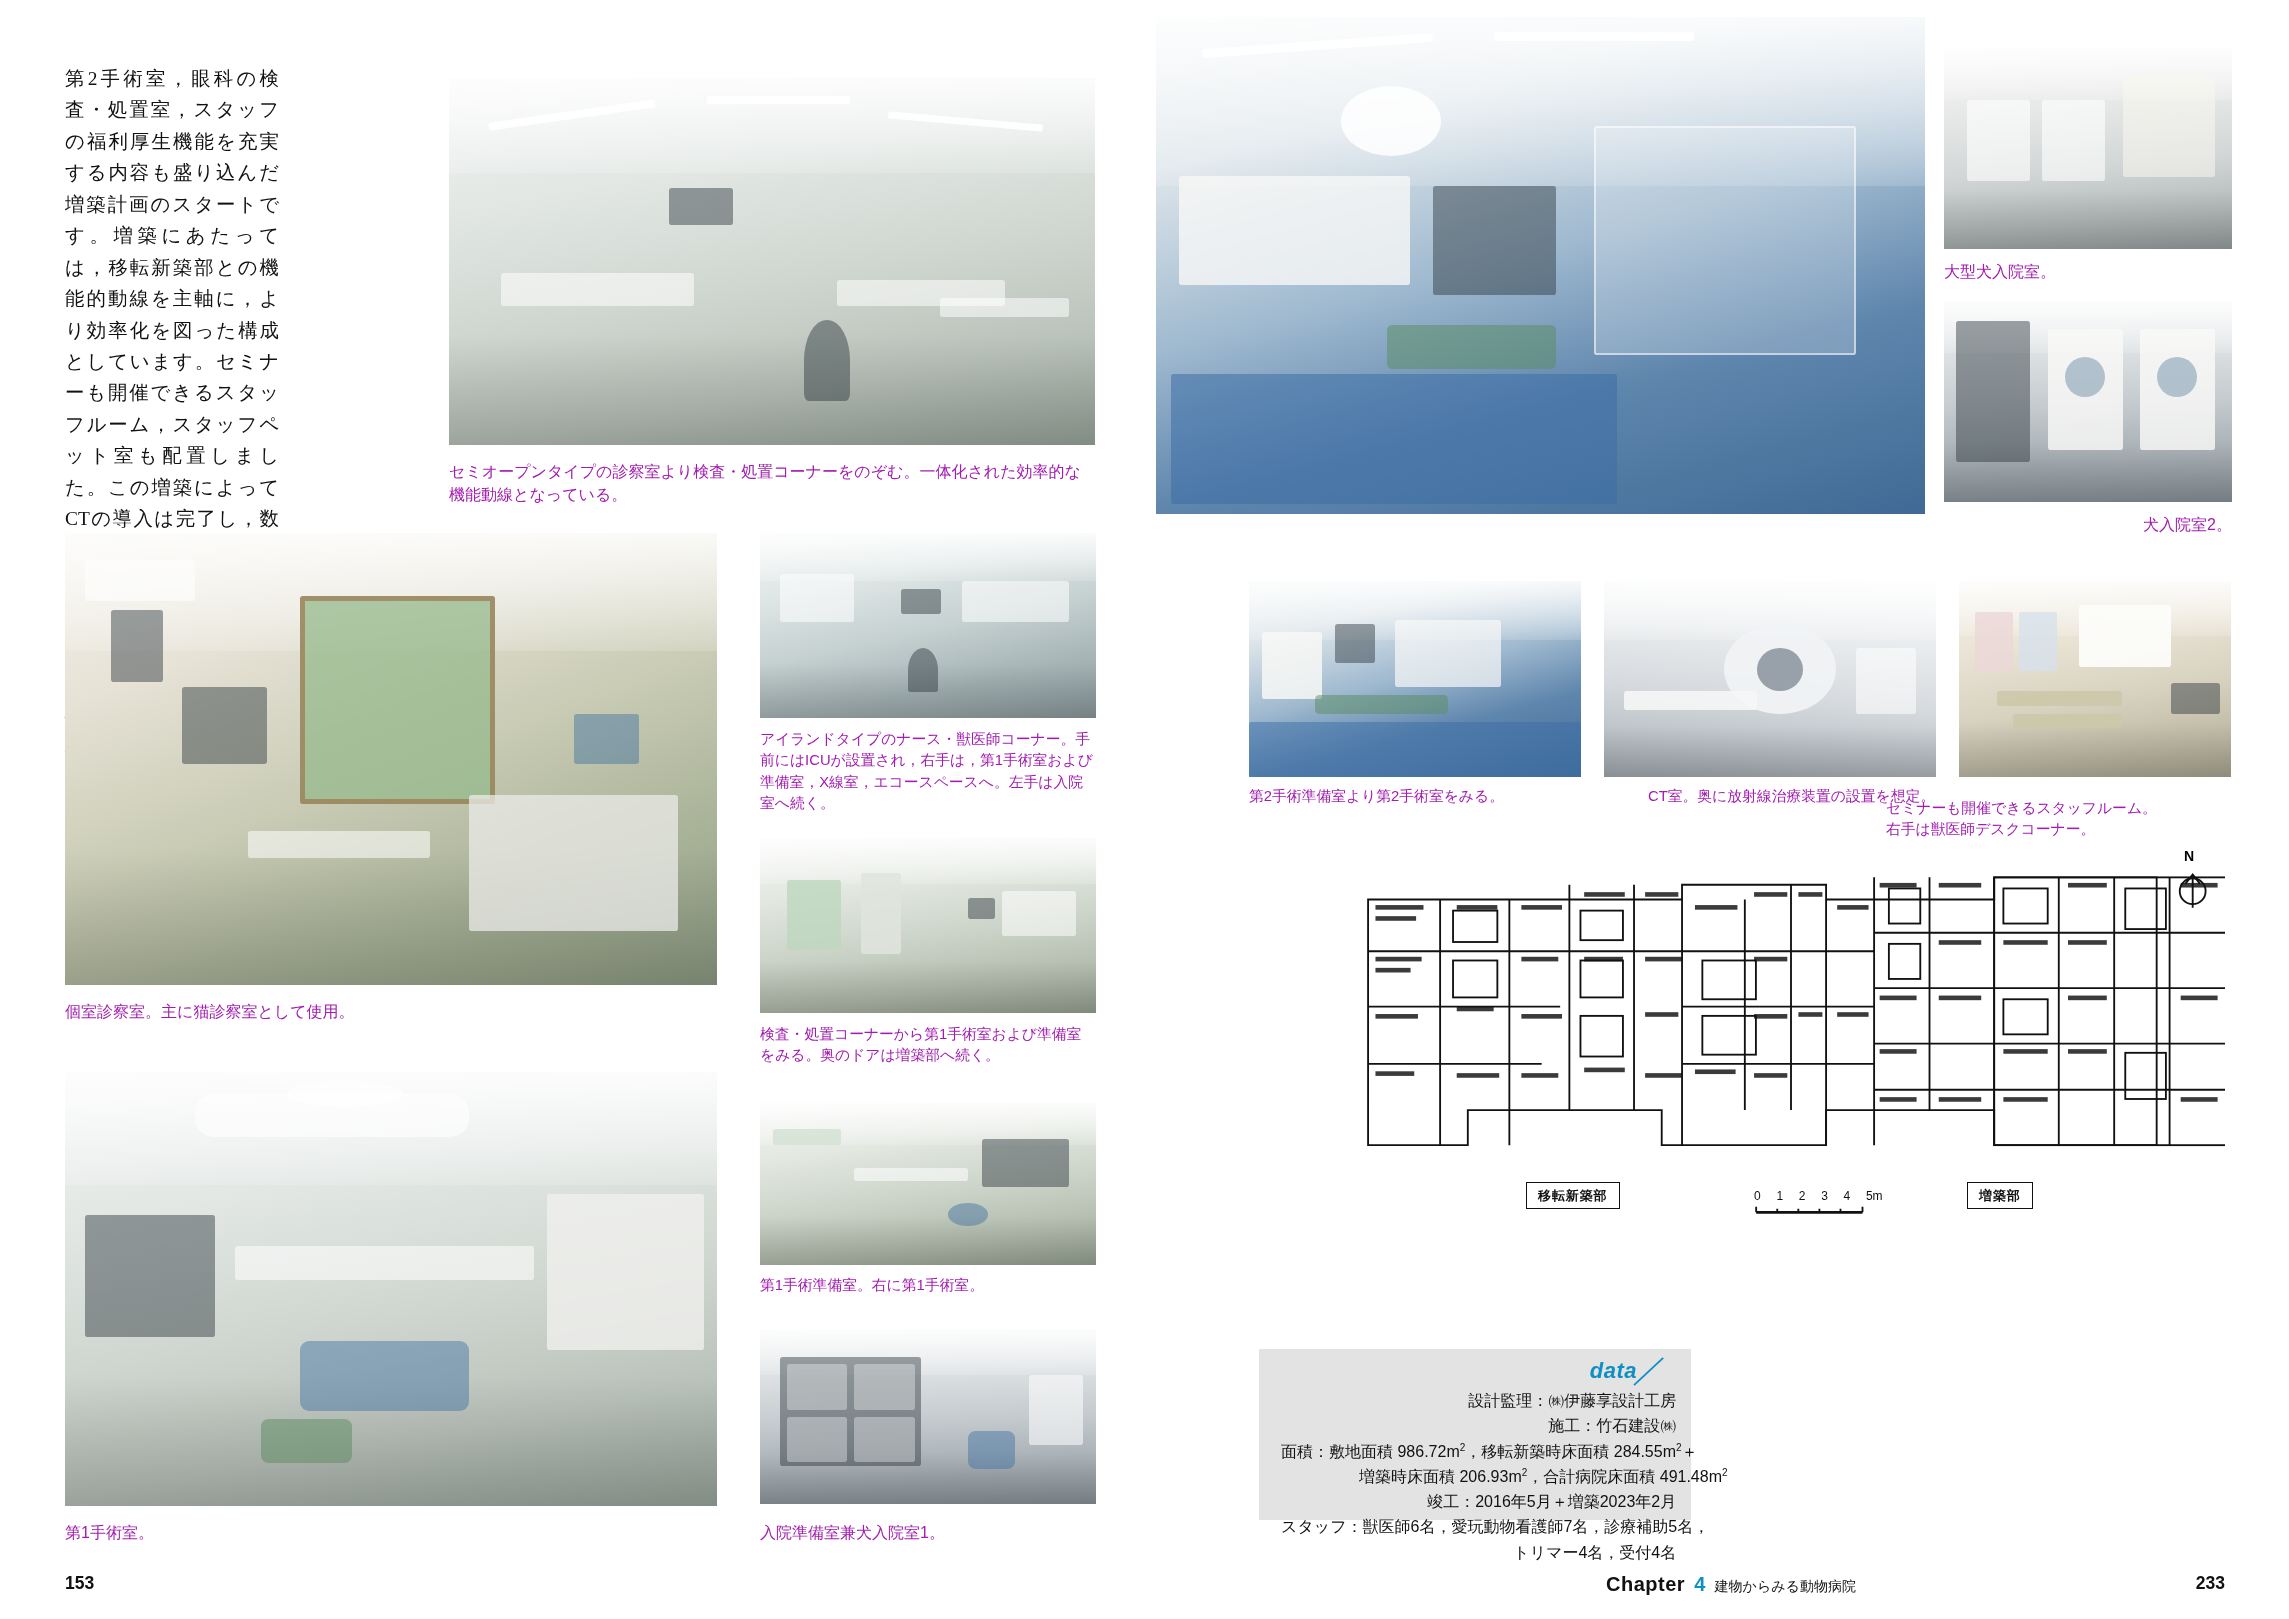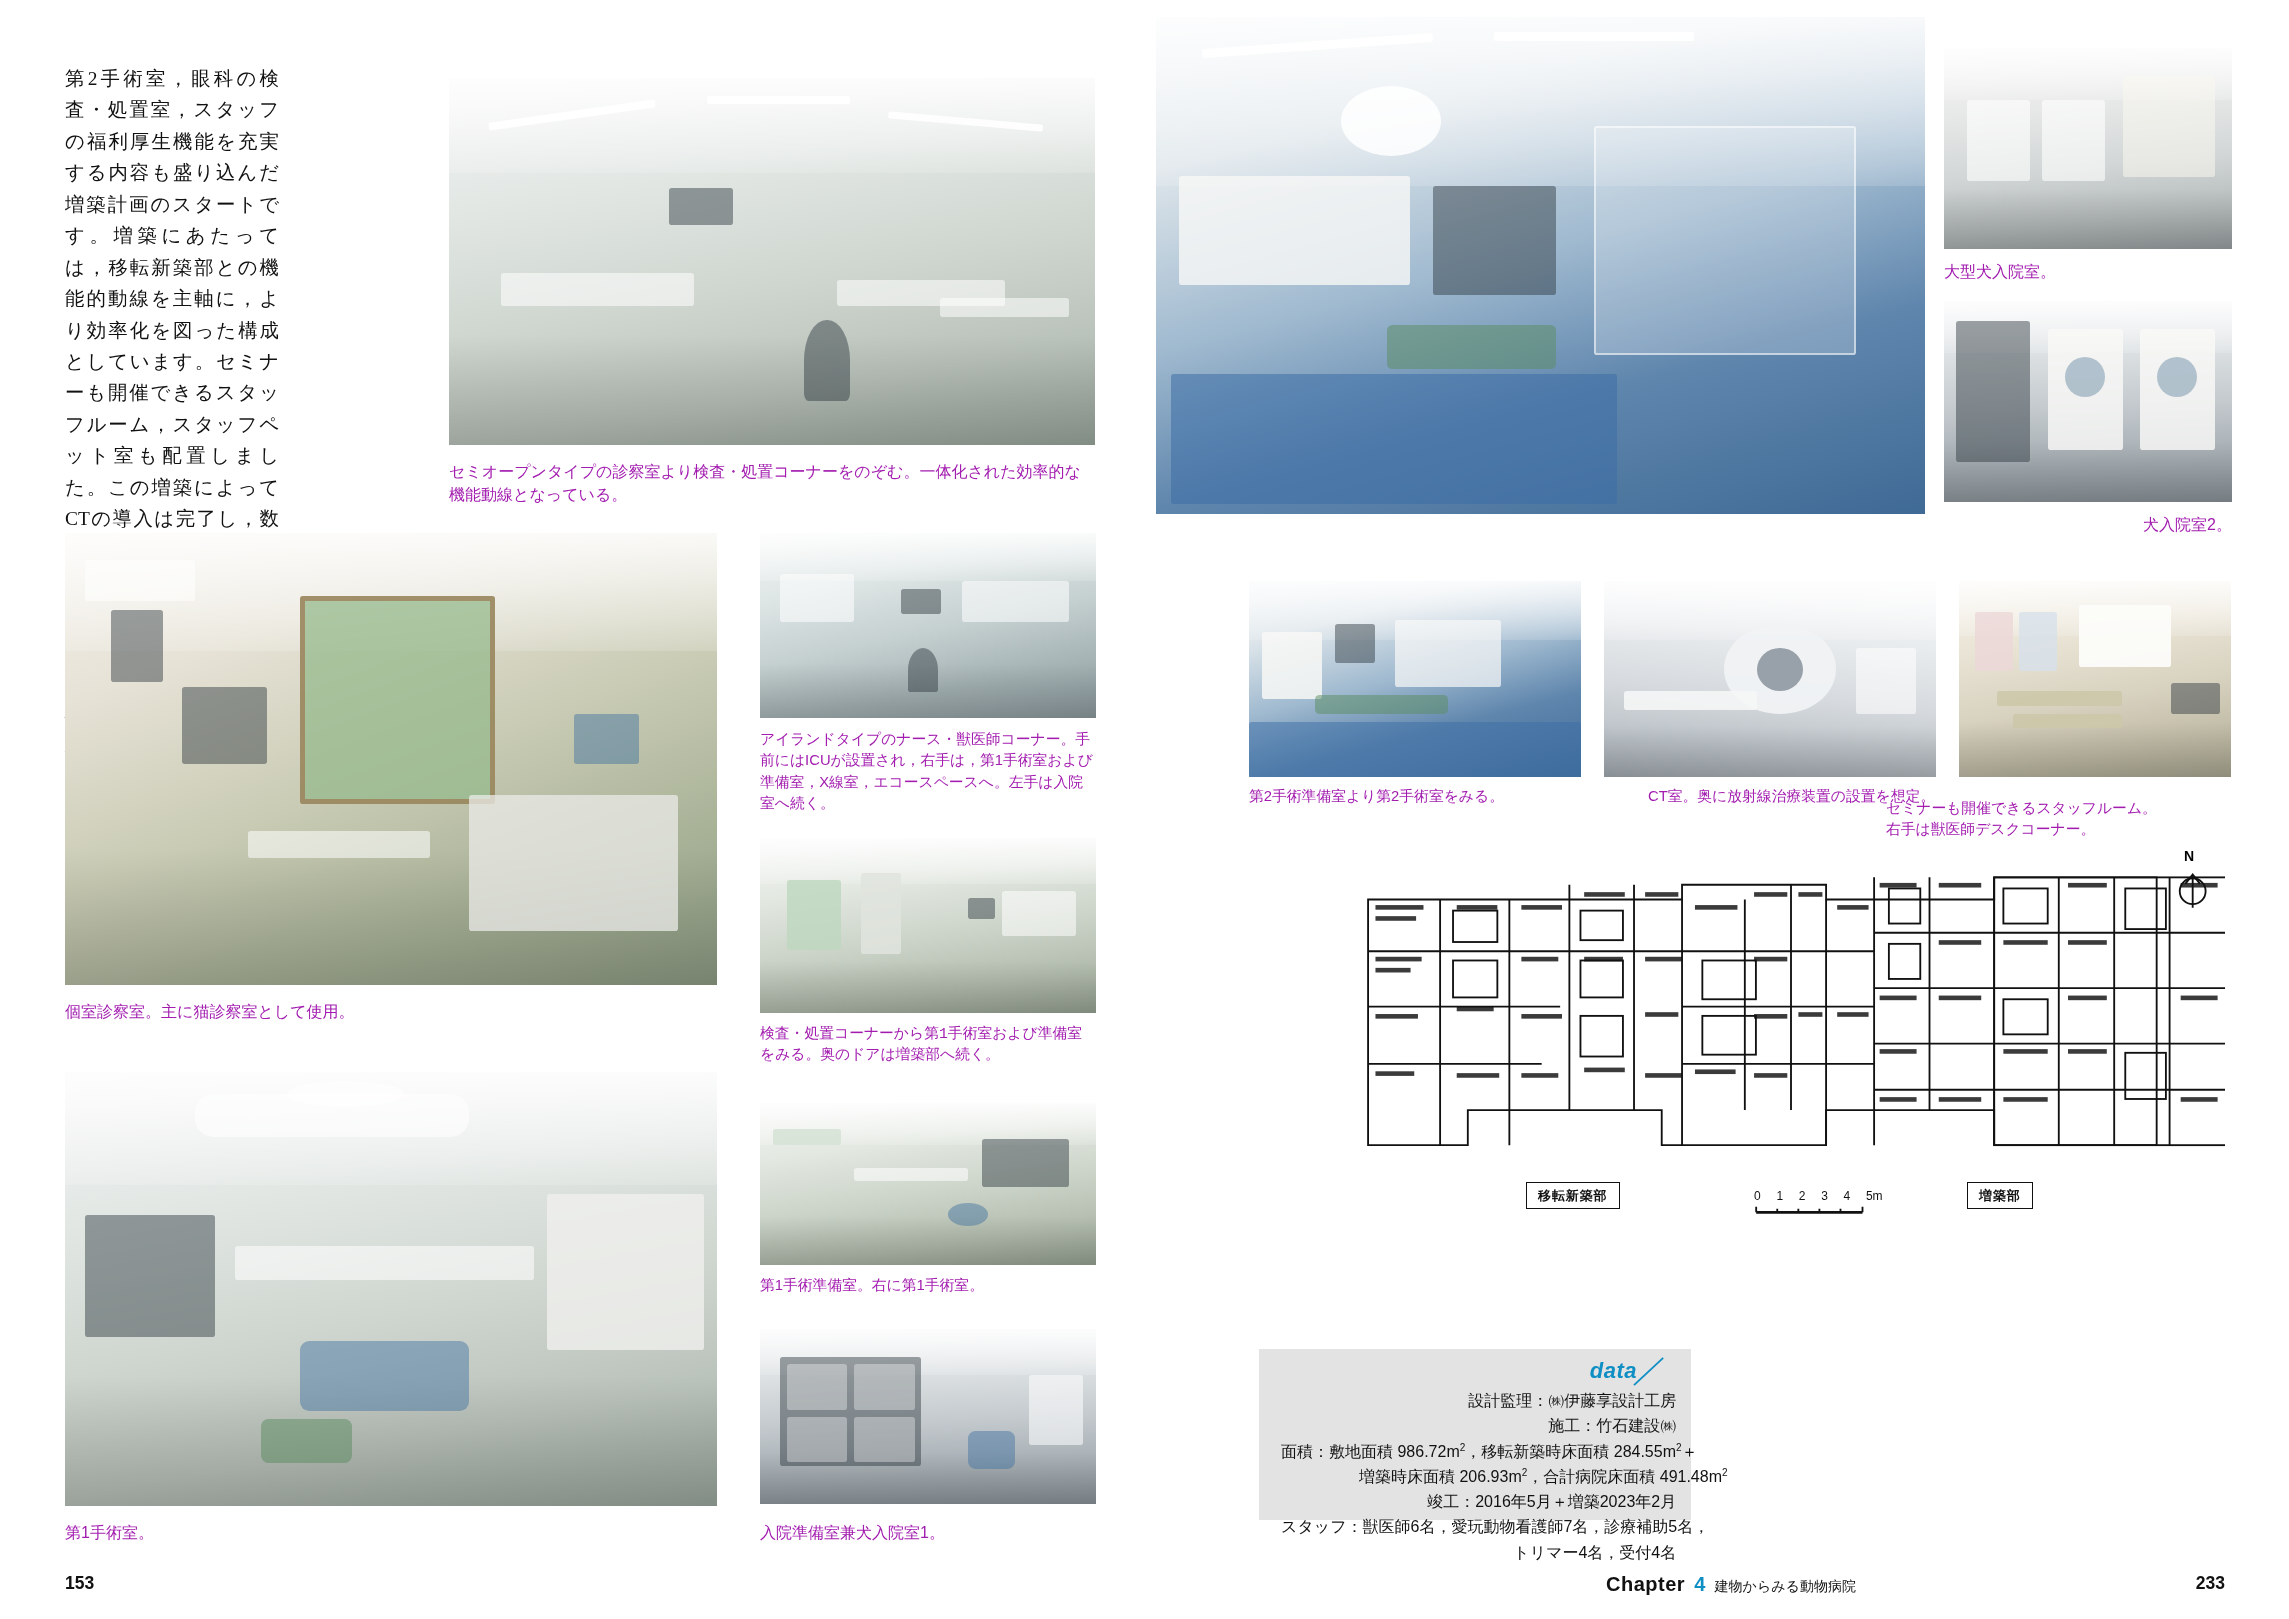--- a/index.html
+++ b/index.html
@@ -156,21 +156,21 @@
 
   <div class="photo" style="left:760px; top:838px; width:336px; height:175px;">
     <div class="ph-fill mood-prep"></div>
     <div class="band ceiling"></div>
     <div class="band floor"></div>
     <div class="eq" style="left:8%; top:24%; width:16%; height:40%; background:rgba(190,215,190,.8);"></div>
     <div class="eq" style="left:30%; top:20%; width:12%; height:46%; background:rgba(225,228,222,.85);"></div>
     <div class="eq dark" style="left:62%; top:34%; width:8%; height:12%;"></div>
     <div class="eq" style="left:72%; top:30%; width:22%; height:26%;"></div>
   </div>
-  <div class="cap sm" style="left:760px; top:1024px; width:336px;font-family:Liberation Mono, monospace;">検査・処置コーナーから第1手術室および準備室をみる。奥のドアは増築部へ続く。</div>
+  <div class="cap sm" style="left:760px; top:1024px; width:336px;">検査・処置コーナーから第1手術室および準備室をみる。奥のドアは増築部へ続く。</div>
 
   <div class="photo" style="left:760px; top:1103px; width:336px; height:162px;">
     <div class="ph-fill mood-prep"></div>
     <div class="band ceiling"></div>
     <div class="band floor"></div>
     <div class="eq" style="left:4%; top:16%; width:20%; height:10%; background:rgba(210,225,210,.8);"></div>
     <div class="eq" style="left:28%; top:40%; width:34%; height:8%;"></div>
     <div class="eq dark" style="left:66%; top:22%; width:26%; height:30%;"></div>
     <div class="eq blue" style="left:56%; top:62%; width:12%; height:14%; border-radius:50%;"></div>
   </div>

